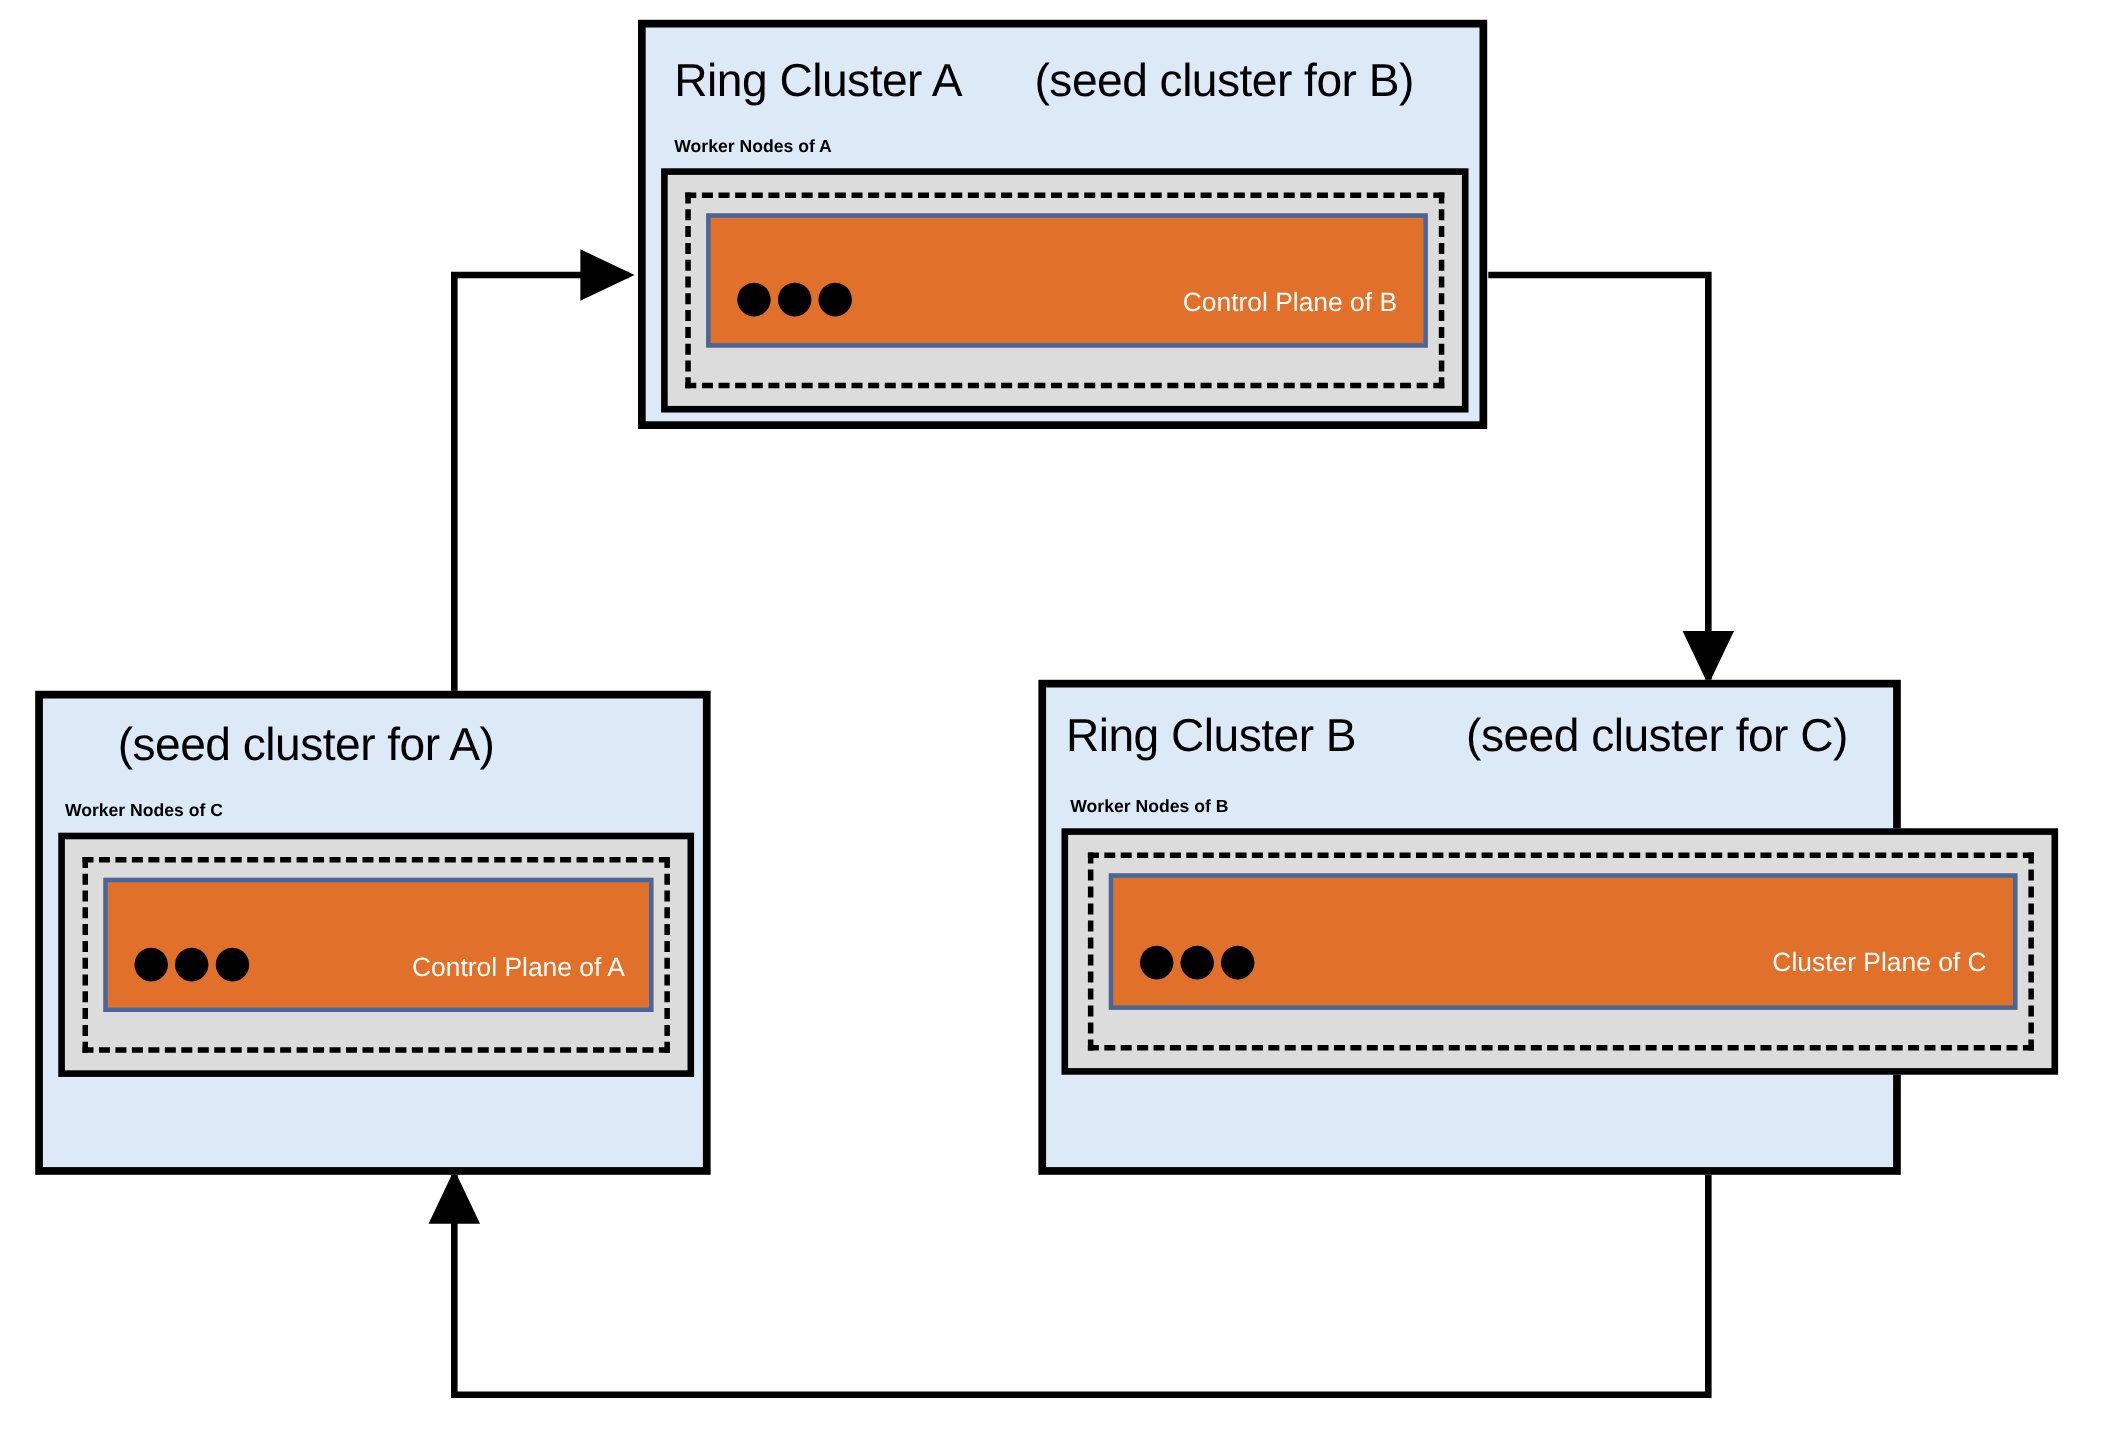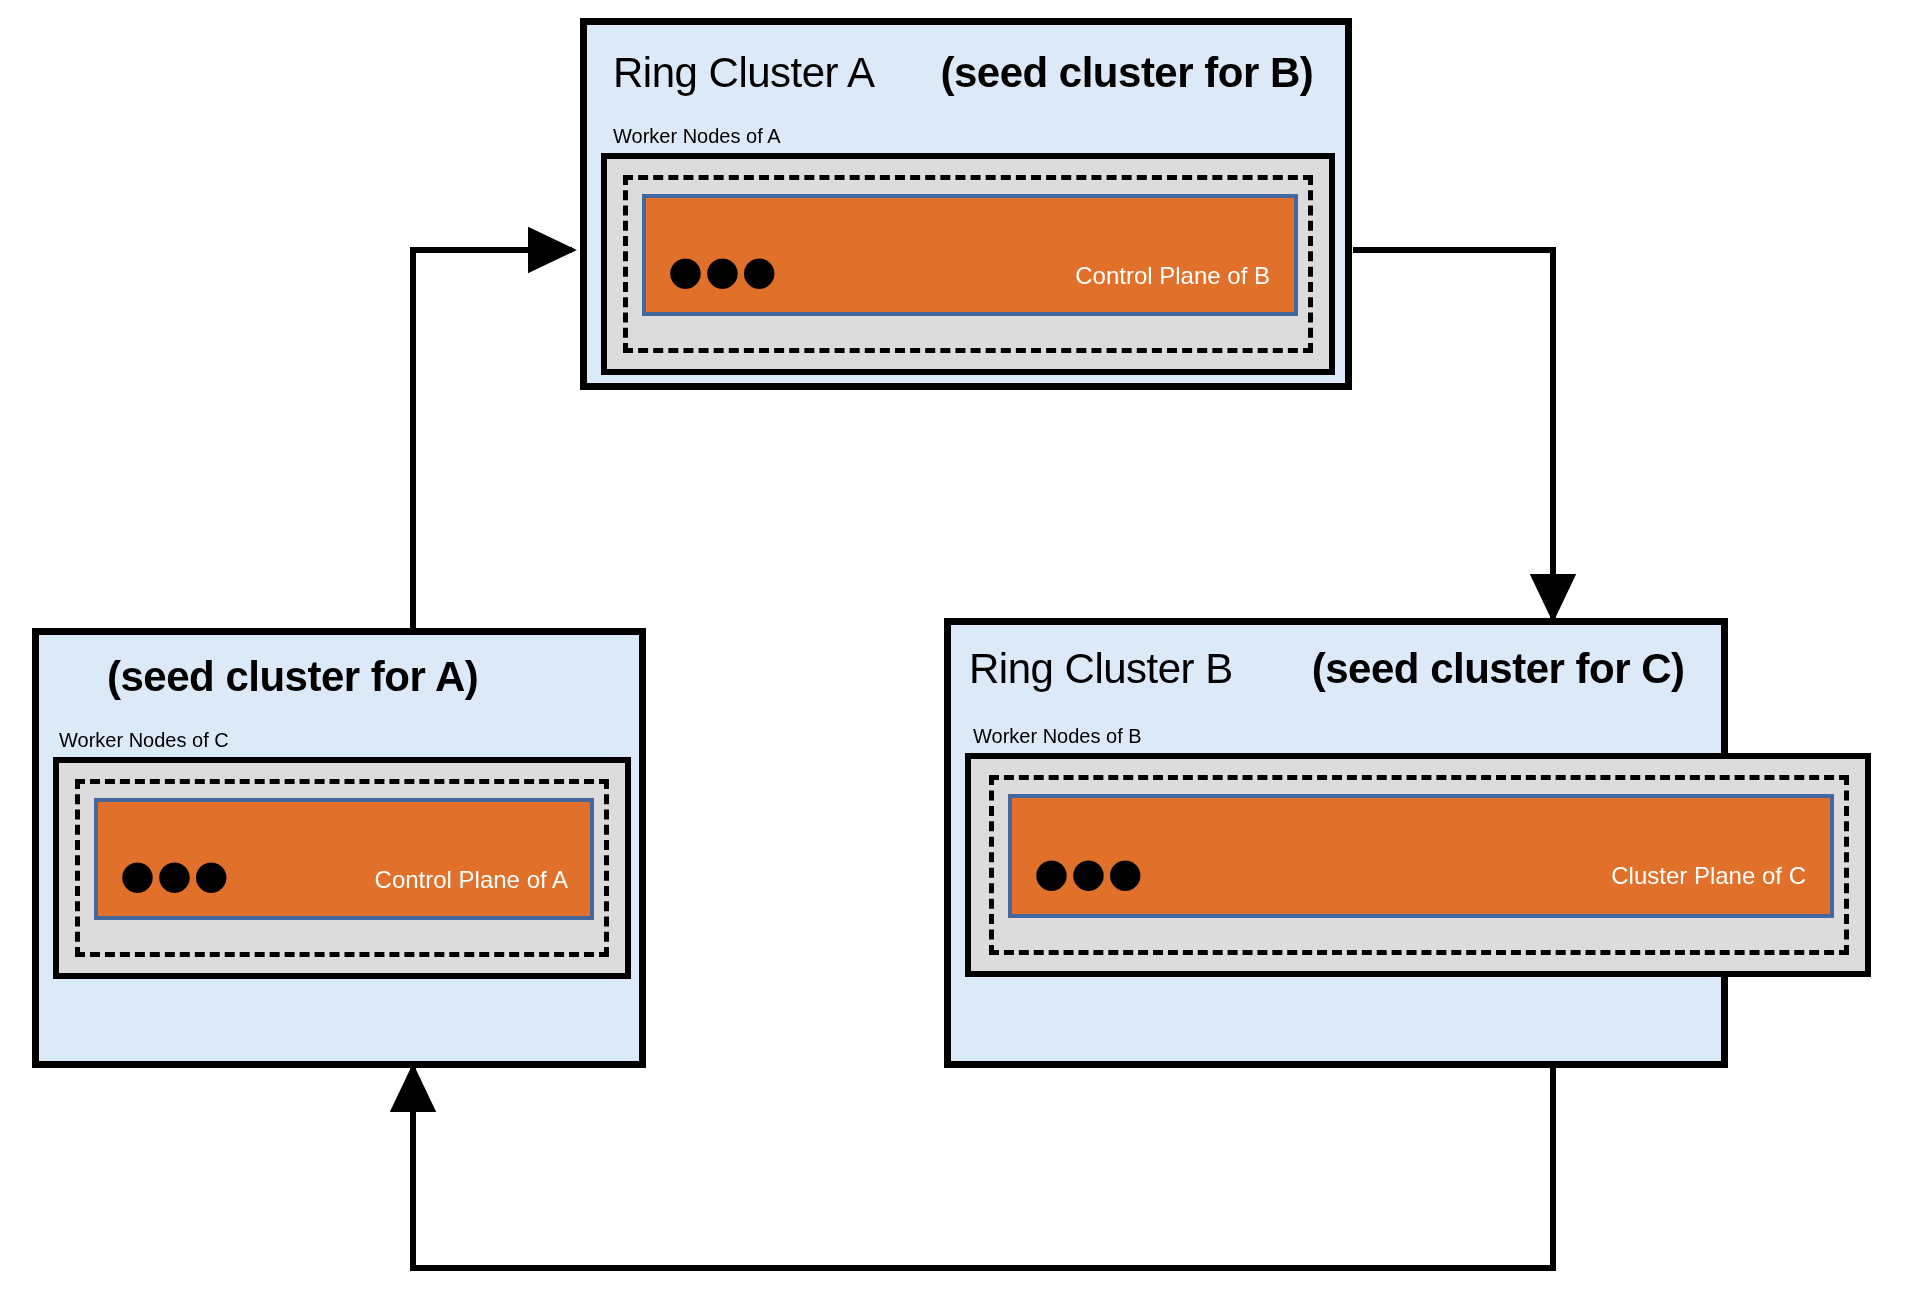--- a/index.html
+++ b/index.html
@@ -6,22 +6,22 @@
   html,body{margin:0;padding:0;background:#ffffff;}
   body{width:1924px;height:1306px;position:relative;overflow:hidden;
        font-family:"Liberation Sans", sans-serif;color:#000;}
   #canvas{position:absolute;left:0;top:0;width:1924px;height:1306px;}
   svg.arrows{position:absolute;left:0;top:0;width:1924px;height:1306px;pointer-events:none;z-index:1;}
 
   .cluster{position:absolute;background:#dce9f7;border:7px solid #000;
            box-sizing:border-box;z-index:2;}
   .cluster-title{position:absolute;display:flex;align-items:center;white-space:nowrap;}
   .cluster-name{font-size:42px;font-weight:400;letter-spacing:-0.5px;}
-  .cluster-seed{font-size:42px;font-weight:700;letter-spacing:-0.5px;}
-  .worker-label{position:absolute;font-size:20px;font-weight:400;white-space:nowrap;}
+  .cluster-seed{font-size:42px;font-weight:400;letter-spacing:-0.5px;}
+  .worker-label{position:absolute;font-size:16px;font-weight:700;white-space:nowrap;}
 
   .worker-box{position:absolute;background:#dcdcdc;border:6px solid #000;box-sizing:border-box;}
   .dashed-box{position:absolute;border:5px dashed #000;box-sizing:border-box;}
   .cp-box{position:absolute;background:#e0702a;border:4px solid #44689e;
           box-sizing:border-box;}
   .cp-dots{position:absolute;font-size:40px;line-height:1;letter-spacing:2px;color:#000;
            font-family:"DejaVu Sans", sans-serif;}
   .cp-label{position:absolute;font-size:24px;font-weight:400;color:#ffffff;white-space:nowrap;}
 </style>
 </head>
@@ -72,21 +72,21 @@
           <span class="cp-dots" style="left:22px;bottom:22px;">●●●</span>
           <span class="cp-label" style="right:22px;bottom:22px;">Control Plane of A</span>
         </div>
       </div>
     </div>
   </div>
 
   <div class="cluster" style="left:944px;top:618px;width:784px;height:450px;">
     <div class="cluster-title" style="left:18px;top:20px;">
       <span class="cluster-name">Ring Cluster B</span>
-      <span class="cluster-seed" style="margin-left:79px;">(seed cluster for C)</span>
+      <span class="cluster-seed" style="margin-left:100px;">(seed cluster for C)</span>
     </div>
     <div class="worker-label" style="left:22px;top:100px;">Worker Nodes of B</div>
 
     <div class="worker-box" style="left:14px;top:128px;width:906px;height:224px;">
       <div class="dashed-box" style="left:18px;top:16px;width:860px;height:180px;">
         <div class="cp-box" style="left:14px;top:14px;width:826px;height:124px;">
           <span class="cp-dots" style="left:22px;bottom:22px;">●●●</span>
           <span class="cp-label" style="right:24px;bottom:24px;">Cluster Plane of C</span>
         </div>
       </div>

